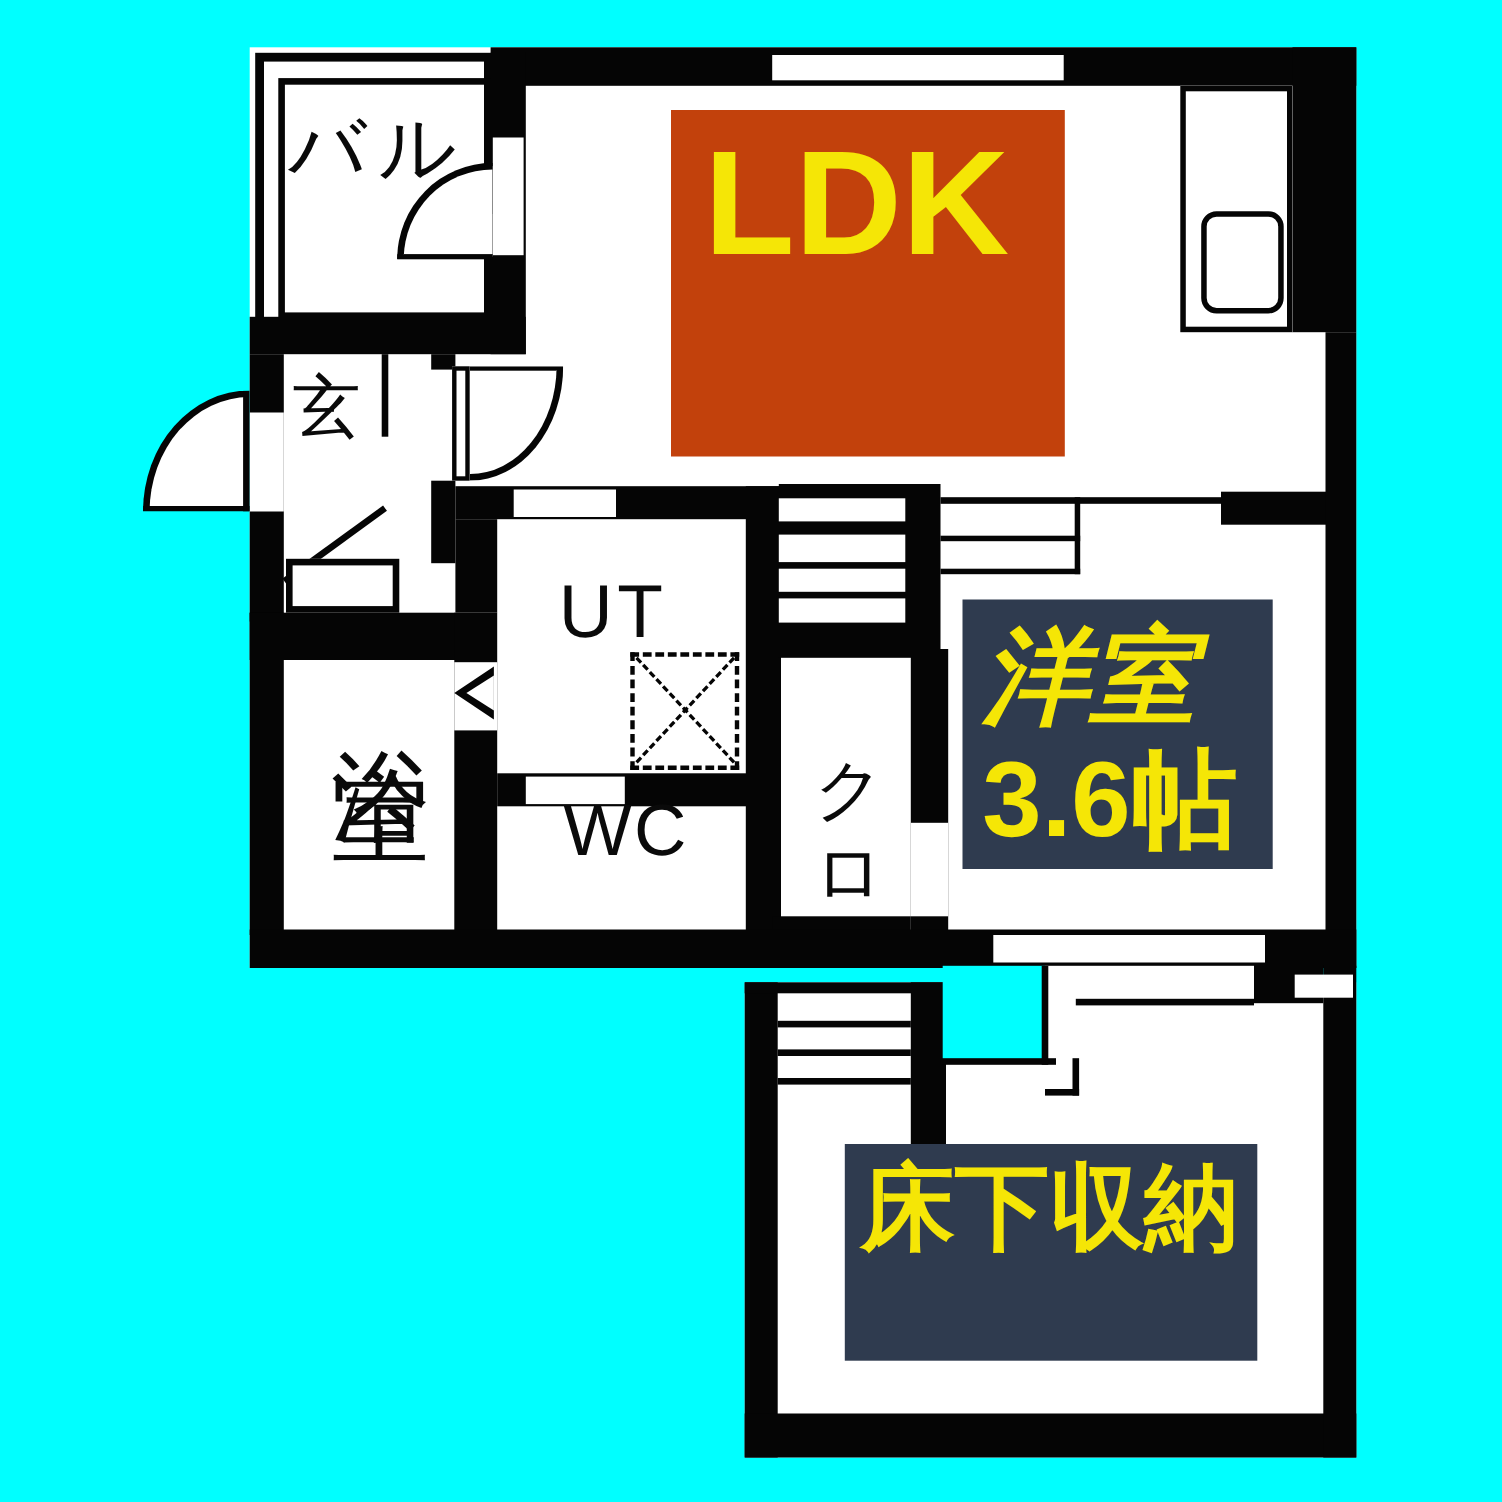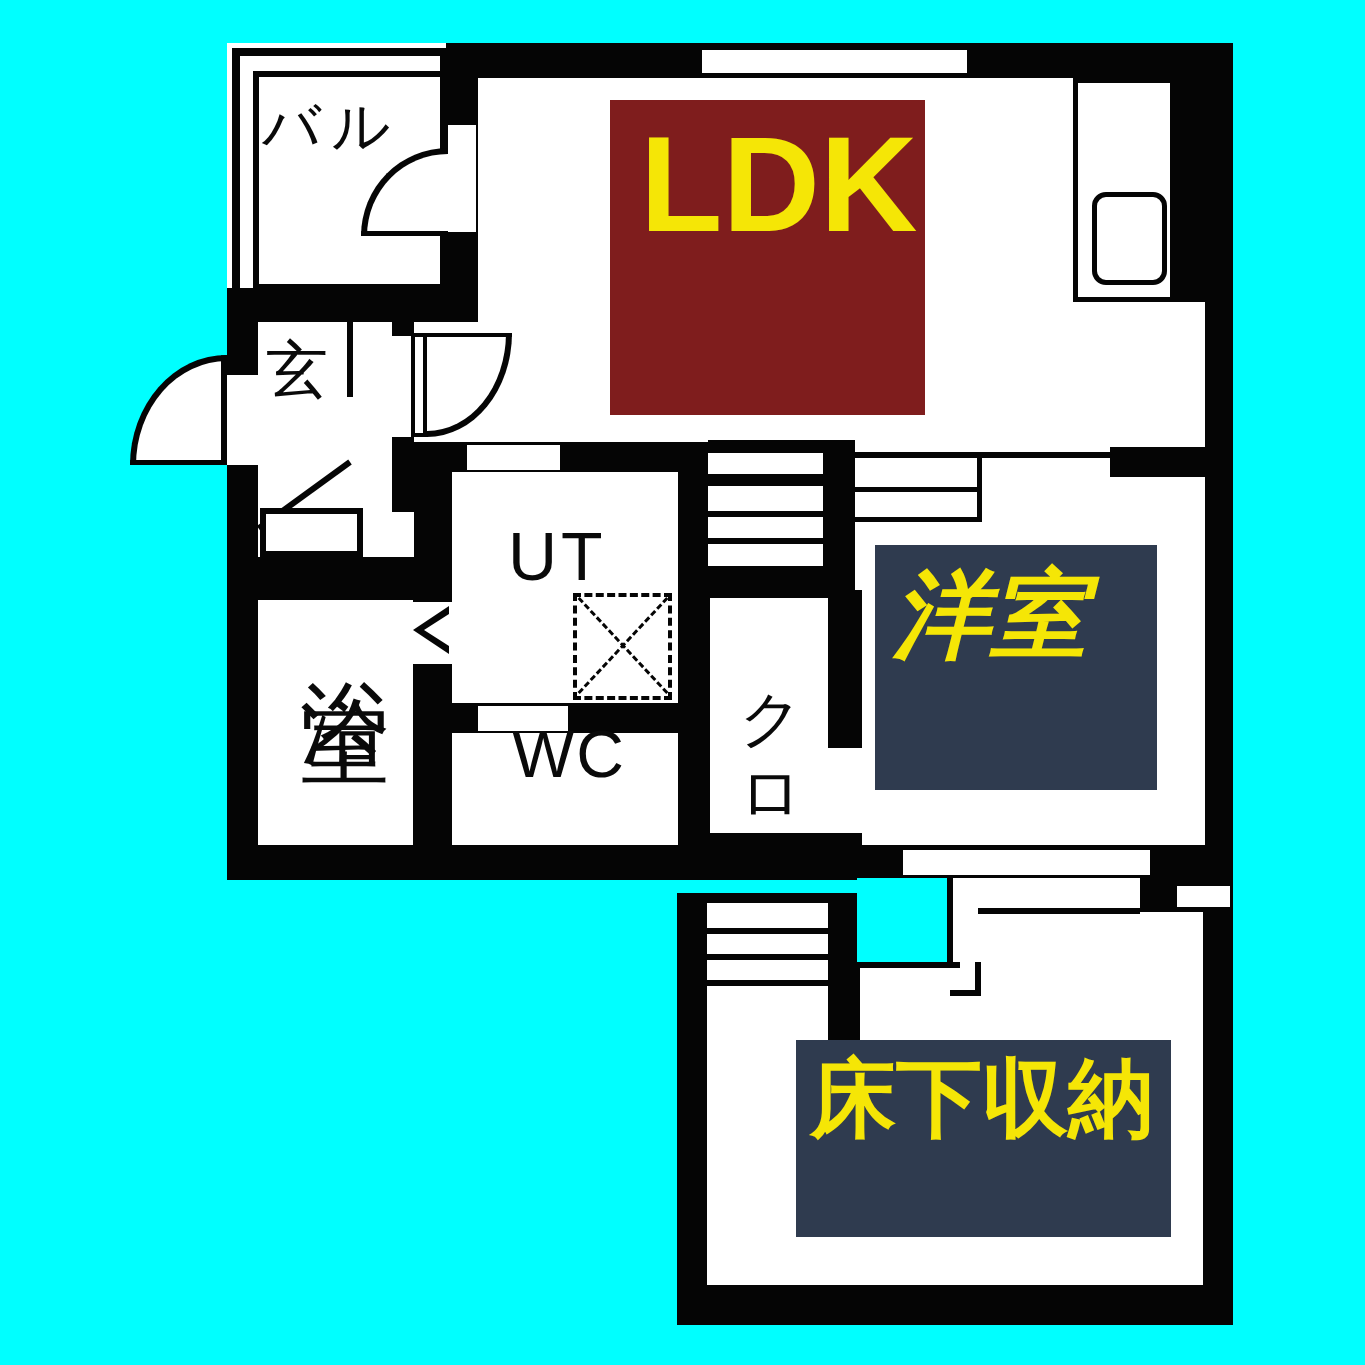--- a/index.html
+++ b/index.html
@@ -117,30 +117,31 @@
 <div class="abs white" style="left:950px;top:878px;width:190px;height:34px;"></div>
 <div class="abs wall" style="left:1140px;top:878px;width:63px;height:34px;"></div>
 <div class="abs white" style="left:1177px;top:886px;width:53px;height:21px;"></div>
 <div class="abs" style="left:857px;top:878px;width:93px;height:86px;background:#00ffff;"></div>
 <div class="abs thinline" style="left:855px;top:962px;width:105px;height:6px;"></div>
 <div class="abs thinline" style="left:947px;top:878px;width:6px;height:90px;"></div>
 <div class="abs thinline" style="left:975px;top:962px;width:6px;height:34px;"></div>
 <div class="abs thinline" style="left:950px;top:990px;width:31px;height:6px;"></div>
 <div class="abs thinline" style="left:978px;top:908px;width:162px;height:6px;"></div>
 
-<div class="abs" style="left:610px;top:100px;width:315px;height:315px;background:#7f1d1d;padding:10px 0 0 30px;">
+<div class="abs" style="left:610px;top:100px;width:358px;height:315px;background:#c2410c;padding:10px 0 0 30px;">
   <div class="box-label" style="font-size:135px;line-height:150px;">LDK</div>
 </div>
 
 <div class="abs" style="left:875px;top:545px;width:282px;height:245px;background:#2f3b4f;padding:14px 0 0 18px;">
   <div class="box-label" style="font-size:97px;line-height:112px;font-style:italic;">洋室</div>
+  <div class="box-label" style="font-size:97px;line-height:112px;">3.6帖</div>
 </div>
 
-<div class="abs" style="left:768px;top:1040px;width:375px;height:197px;background:#2f3b4f;padding:10px 0 0 14px;margin-left:28px;">
+<div class="abs" style="left:768px;top:1040px;width:375px;height:197px;background:#2f3b4f;padding:10px 0 0 14px;">
   <div class="box-label" style="font-size:86px;line-height:96px;">床下収納</div>
 </div>
 
-<div class="abs jp-black" style="left:262px;top:88px;font-size:58px;letter-spacing:10px;font-family:Liberation Serif, serif;">バル</div>
+<div class="abs jp-black" style="left:262px;top:88px;font-size:70px;letter-spacing:10px;font-family:Liberation Serif, serif;">バル</div>
 <div class="abs jp-black" style="left:266px;top:328px;font-size:62px;">玄</div>
 <div class="abs jp-black vtext" style="left:298px;top:608px;font-size:90px;line-height:96px;letter-spacing:14px;">浴室</div>
 <div class="abs jp-black" style="left:508px;top:498px;font-size:68px;letter-spacing:4px;margin-top:19px;">UT</div>
 <div class="abs jp-black" style="left:512px;top:716px;font-size:66px;letter-spacing:2px;">WC</div>
 <div class="abs jp-black vtext" style="left:738px;top:648px;font-size:62px;line-height:66px;letter-spacing:18px;">クロ</div>
 
 </body></html>

